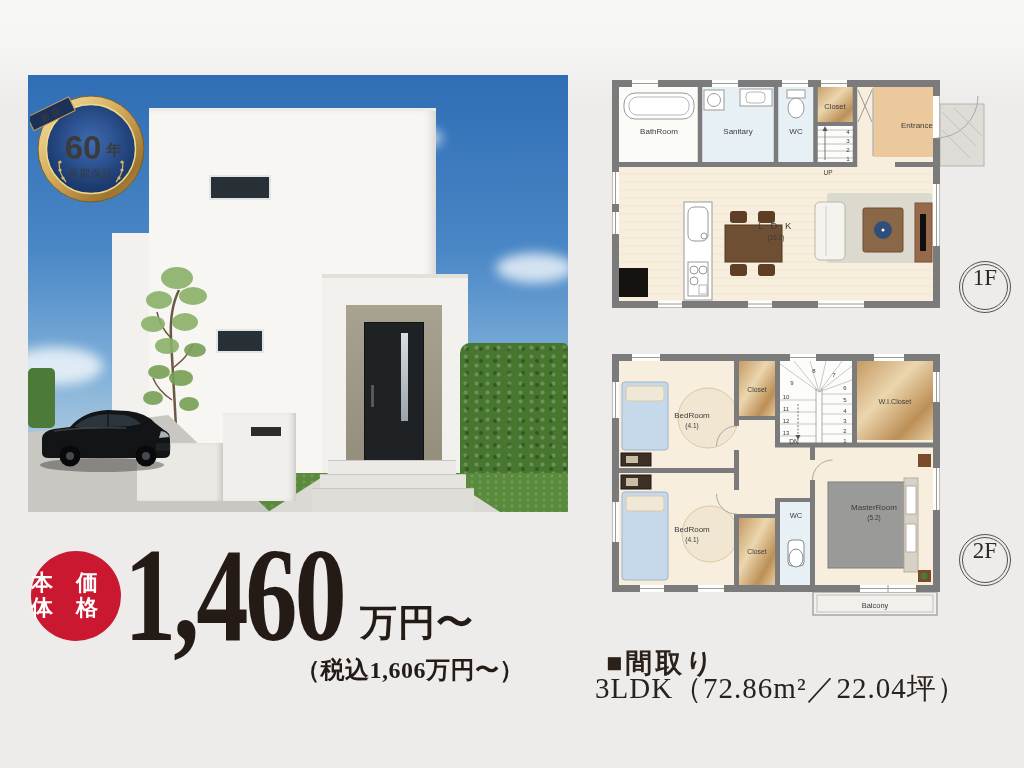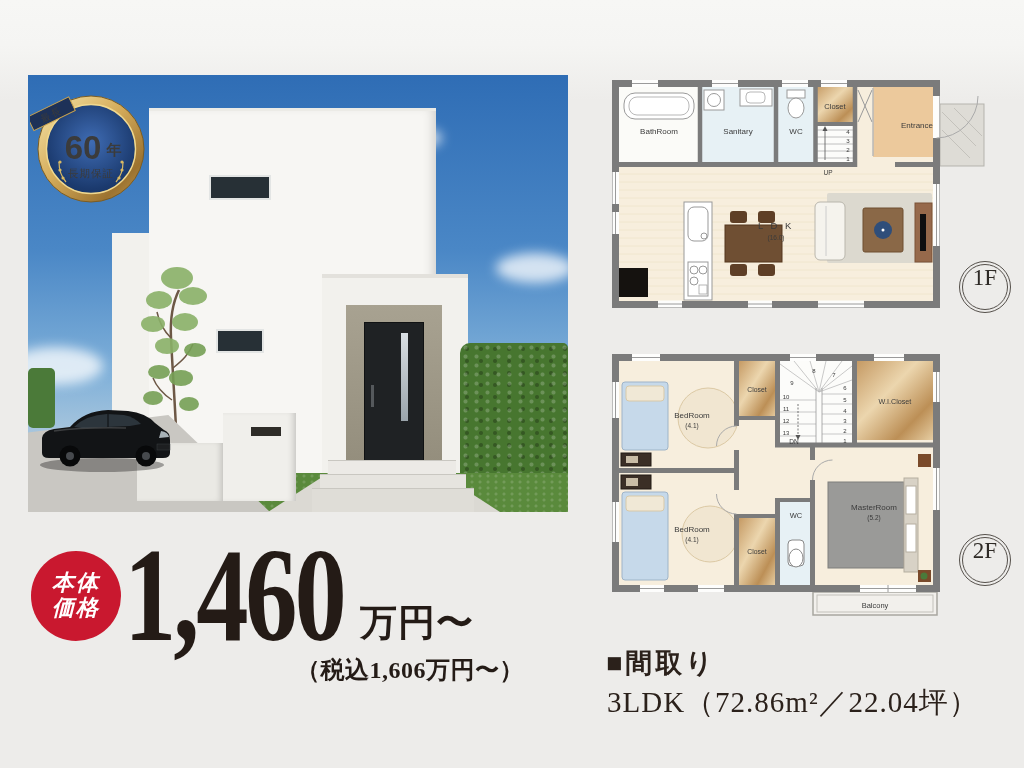--- a/index.html
+++ b/index.html
@@ -37,37 +37,37 @@
     clip-path:polygon(0 18%,58% 0,100% 100%,0 100%);}
   .walkway{left:240px;top:398px;width:232px;height:39px;background:#dbd9d3;
     clip-path:polygon(26% 0,74% 0,100% 100%,0 100%);}
   .planter{left:109px;top:368px;width:86px;height:58px;background:#eae9e4;box-shadow:inset -5px 0 6px -3px rgba(0,0,0,.18);}
   .mail-wall{left:195px;top:338px;width:73px;height:88px;background:#f0efeb;box-shadow:inset -6px 0 7px -4px rgba(0,0,0,.2);}
   .mail-slot{position:absolute;left:28px;top:14px;width:30px;height:9px;background:#2e2c28;}
   .step{position:absolute;background:#eceae6;border-top:1px solid #c9c7c1;}
 
   
   .price-badge{left:31px;top:551px;width:90px;height:90px;border-radius:50%;background:#c9182f;
-    display:flex;flex-direction:column;align-items:center;justify-content:center;color:#fff;
-    font-weight:bold;font-size:22px;line-height:1.12;letter-spacing:2px;font-style:italic;}
+    display:flex;align-items:center;justify-content:center;color:#fff;
+    font-weight:bold;font-size:22px;line-height:1.12;letter-spacing:2px;}
   .price-amount{left:124px;top:528px;font-weight:bold;font-size:134px;line-height:1;color:#241b16;
     letter-spacing:-4px;transform:scaleX(.78);transform-origin:left top;white-space:nowrap;}
   .price-taxnote{left:350px;top:574px;font-weight:bold;font-size:24px;color:#241b16;letter-spacing:1px;}
   .price-unit{left:360px;top:598px;font-weight:bold;font-size:37px;color:#241b16;letter-spacing:1px;}
   .price-incl{left:296px;top:654px;font-weight:bold;font-size:24px;color:#241b16;letter-spacing:.5px;}
 
   
   .fp{overflow:visible;}
   svg text{font-family:"Liberation Sans","DejaVu Sans",sans-serif;fill:#3b3b3b;}
   .fcircle{width:44px;height:44px;border-radius:50%;border:1.5px solid #55504b;outline:1px solid #55504b;
     outline-offset:2px;display:flex;align-items:flex-start;justify-content:center;
     font-family:"Liberation Serif",serif;font-size:23px;color:#2e2a26;}
 
   .madori-h{left:606px;top:645px;font-size:27px;font-weight:bold;color:#2b211b;letter-spacing:3px;}
-  .madori-s{left:595px;top:683px;font-size:29px;color:#2b211b;letter-spacing:1px;margin-left:12px;}
+  .madori-s{left:595px;top:669px;font-size:29px;color:#2b211b;letter-spacing:1px;}
 </style>
 </head>
 <body>
 
 <div id="canvas">
 
   <div class="abs photo">
     <div class="abs sky"></div>
     <div class="abs cloud" style="left:-20px;top:272px;width:95px;height:38px;"></div>
     <div class="abs cloud" style="left:468px;top:178px;width:78px;height:30px;"></div>

